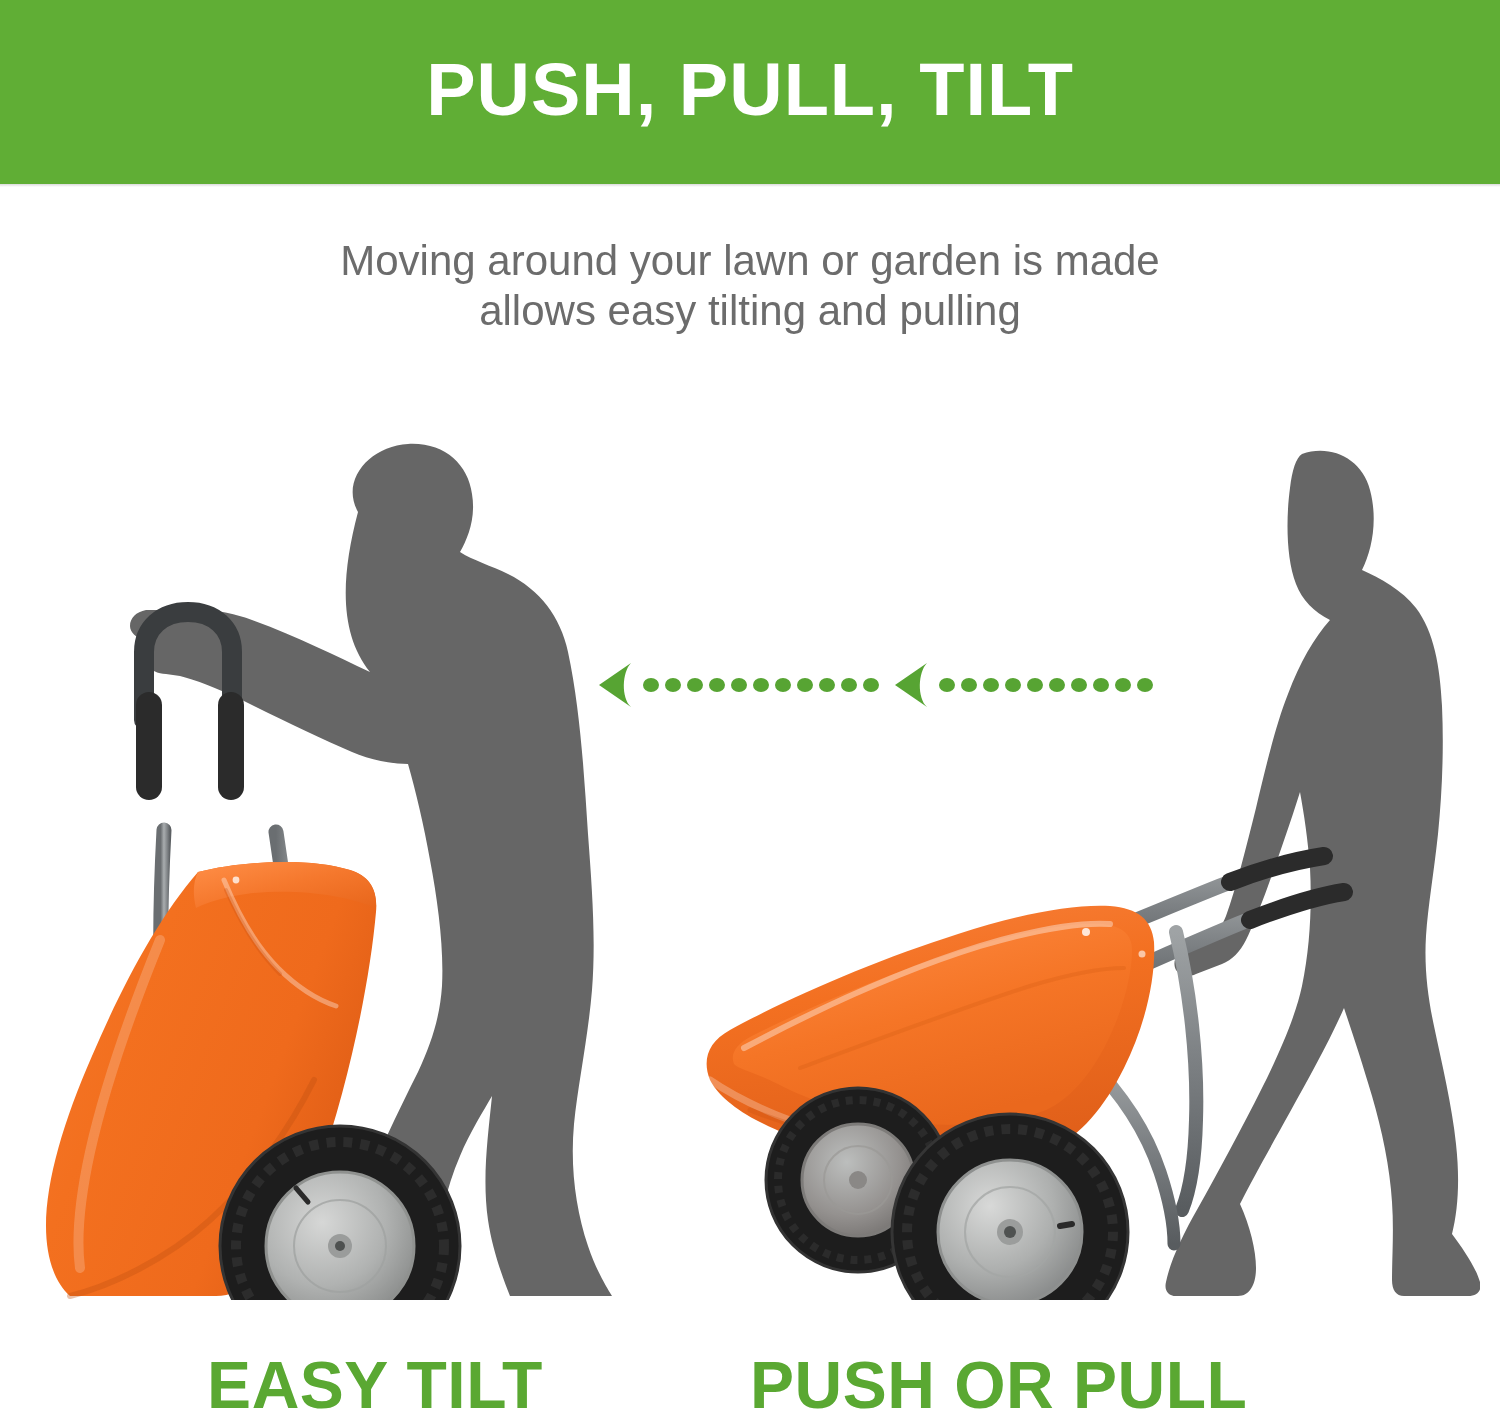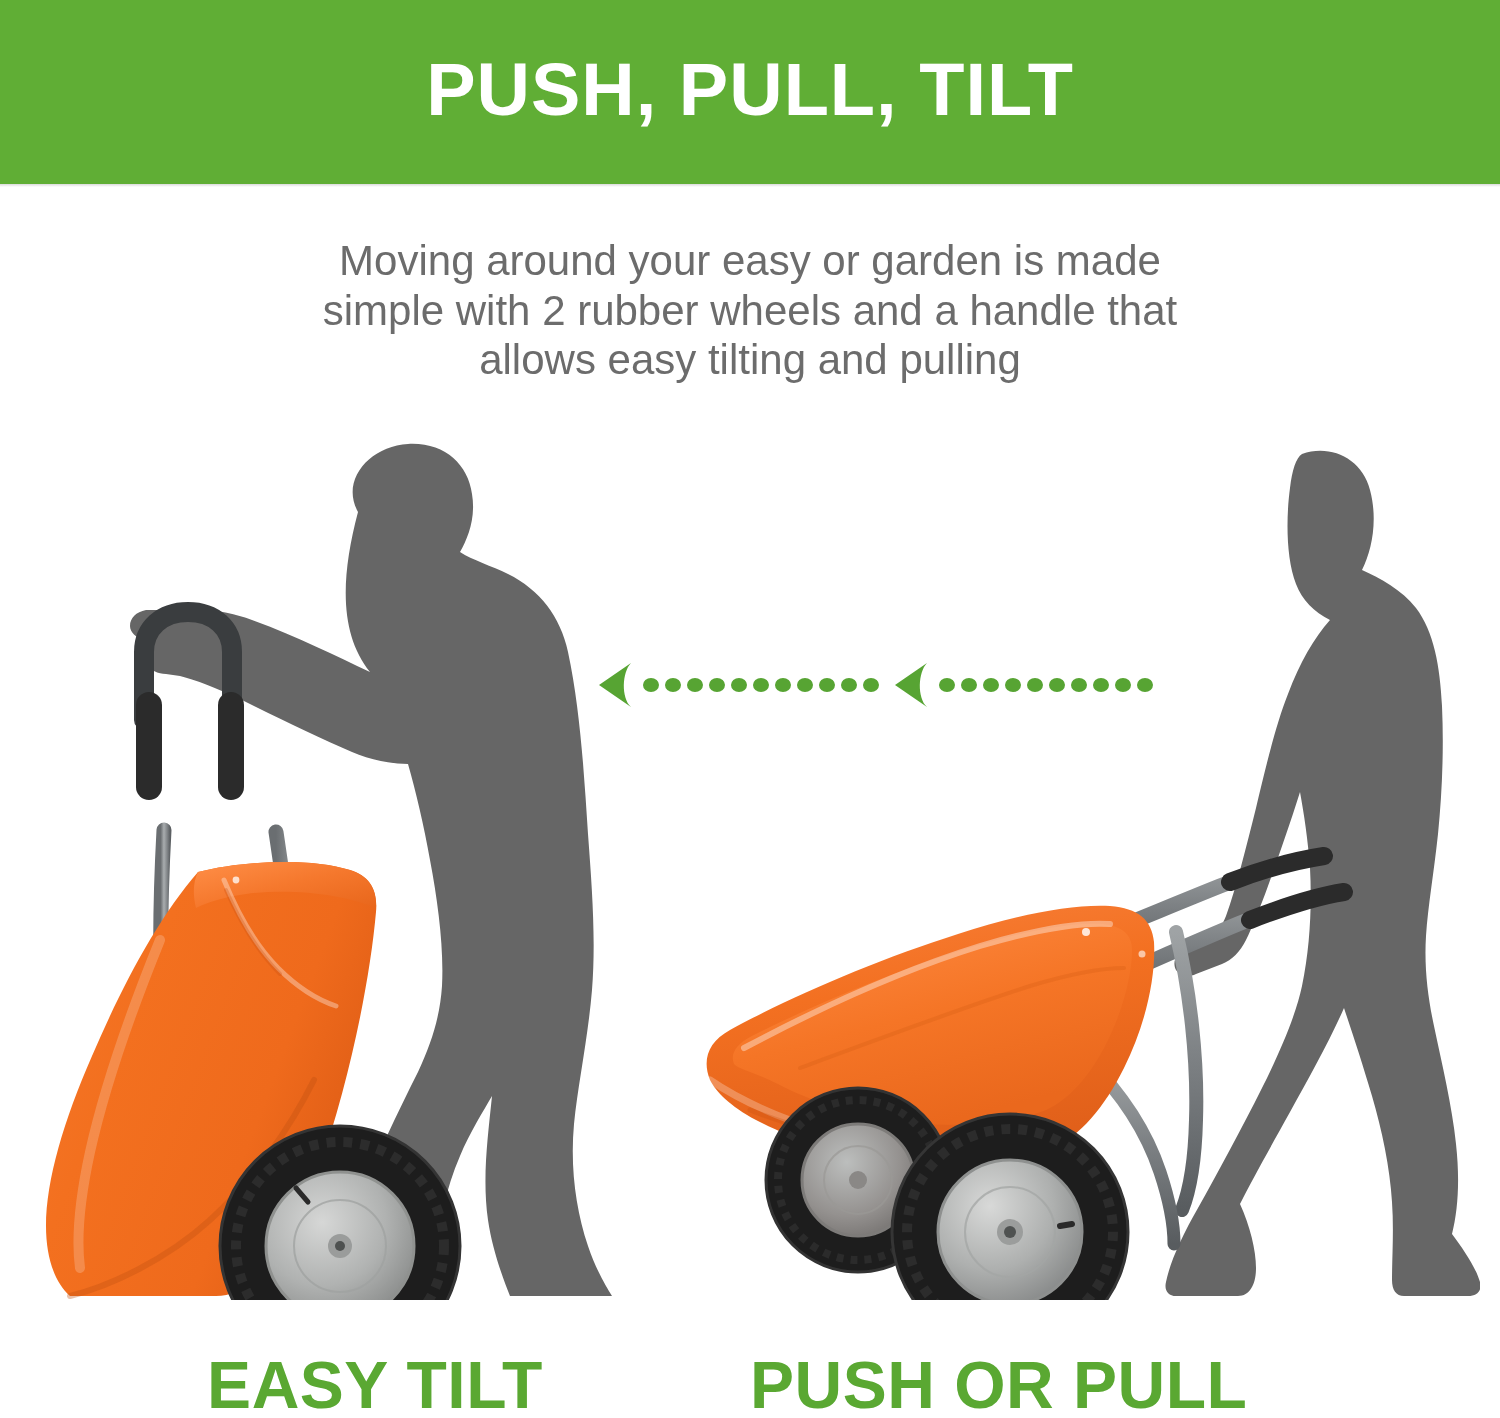--- a/index.html
+++ b/index.html
@@ -102,22 +102,21 @@
 <body>
 
 <div id="page">
 
   <div class="banner">
     <h1 class="banner-title">PUSH, PULL, TILT</h1>
   </div>
   <div class="banner-edge"></div>
 
   <div class="subtitle">
-    <span class="subtitle-line">Moving around your easy or garden is made</span>
-    <span class="subtitle-line">simple with 2 rubber wheels and a handle that</span>
+    <span class="subtitle-line">Moving around your lawn or garden is made</span>
     <span class="subtitle-line">allows easy tilting and pulling</span>
   </div>
 
   <div class="scene scene-left">
     <svg viewBox="0 0 620 880" xmlns="http://www.w3.org/2000/svg">
       <defs>
         <linearGradient id="trayTiltGrad" x1="0" y1="0" x2="1" y2="0.5">
           <stop offset="0%" stop-color="#f4772b"></stop>
           <stop offset="35%" stop-color="#f3701f"></stop>
           <stop offset="75%" stop-color="#ef6a1c"></stop>

